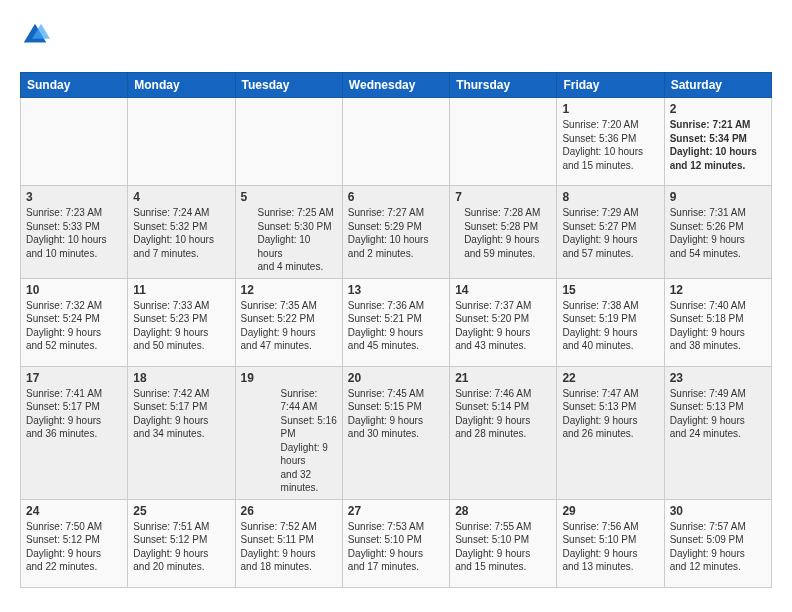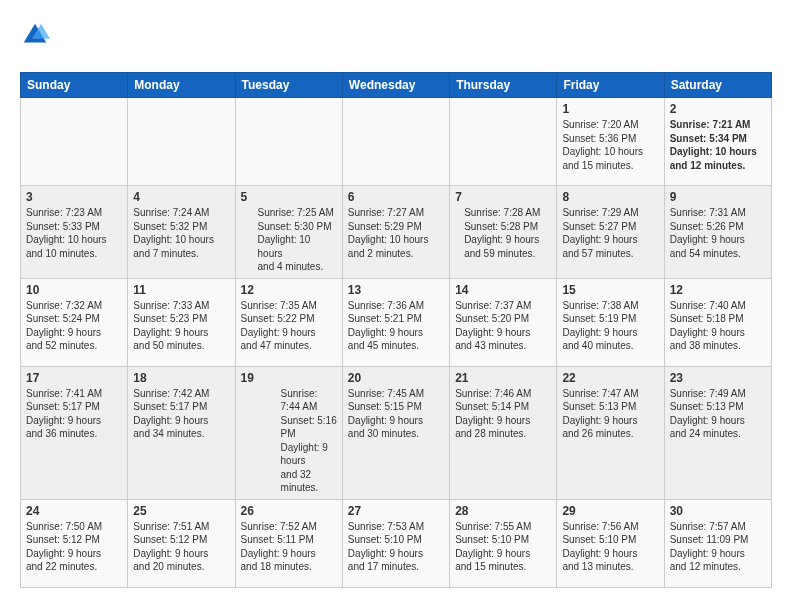--- a/index.html
+++ b/index.html
@@ -350,20 +350,20 @@
           <td>
             <span class="day-number">29</span>
             <div class="day-info" style="white-space: pre-line;">Sunrise: 7:56 AM
 Sunset: 5:10 PM
 Daylight: 9 hours
 and 13 minutes.</div>
           </td>
           <td>
             <span class="day-number">30</span>
             <div class="day-info" style="white-space: pre-line;">Sunrise: 7:57 AM
-Sunset: 11:09 PM
+Sunset: 5:09 PM
 Daylight: 9 hours
 and 12 minutes.</div>
           </td>
         </tr>
       </tbody>
   </table>
 </div>
 
 </body></html>

